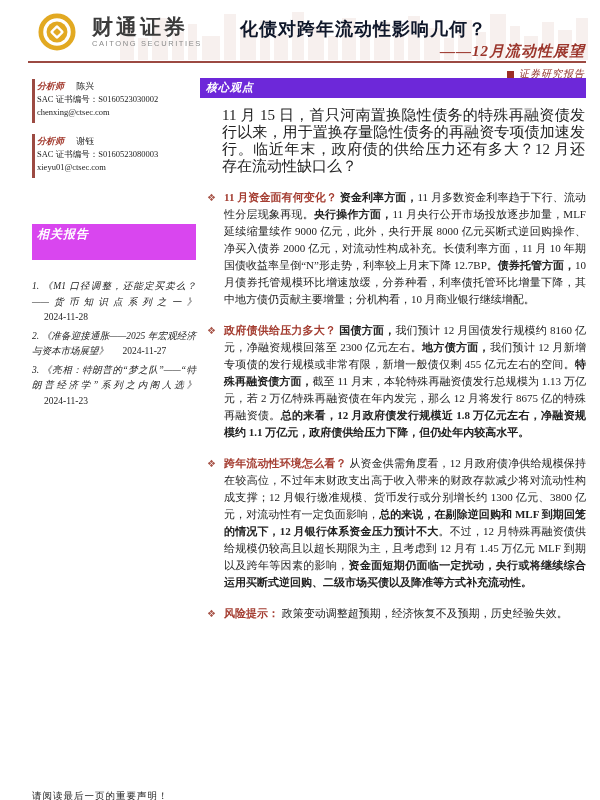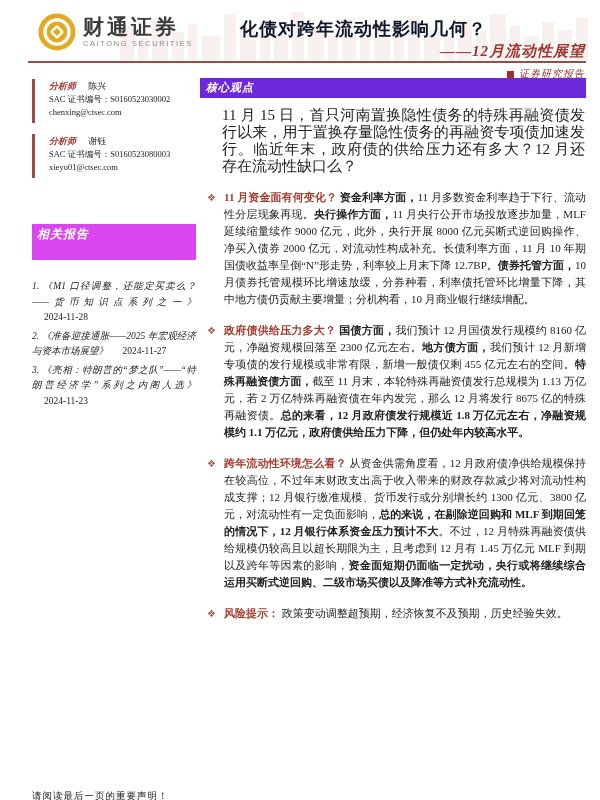--- a/index.html
+++ b/index.html
@@ -7,35 +7,35 @@
   .page {
     position:relative; width:600px; height:800px; background:#ffffff;
     font-family:"Liberation Serif","DejaVu Serif",serif; color:#222;
     overflow:hidden; margin:0 auto;
   }
   
   .header { position:absolute; left:0; top:0; width:600px; height:62px; }
   .skyline { position:absolute; left:120px; top:8px; width:470px; height:52px; opacity:0.55; }
   .brand { position:absolute; left:38px; top:13px; display:flex; align-items:center; }
   .brand-icon { width:38px; height:38px; }
-  .brand-text { margin-left:7px; }
+  .brand-text { margin-left:16px; }
   .brand-cn { font-size:21px; font-weight:700; color:#3b3b3b; letter-spacing:3px; line-height:23px; }
   .brand-en { font-size:7.5px; color:#8a8a8a; letter-spacing:1.6px; line-height:10px; font-family:"Liberation Sans",sans-serif; }
   .title { position:absolute; left:240px; top:17px; width:290px; text-align:left;
            font-size:18px; font-weight:700; color:#0f172a; letter-spacing:1px; }
   .subtitle { position:absolute; right:15px; top:42px; font-size:15px; font-weight:700;
               color:#9b352b; letter-spacing:1px; font-style:italic; }
   .header-rule { position:absolute; left:28px; top:61px; width:558px; height:2px; background:#9c4a42; }
   
   .report-type { position:absolute; right:15px; top:67px; display:flex; align-items:center; }
   .rt-square { width:7px; height:7px; background:#9c2f26; margin-right:5px; }
   .rt-text { font-size:10px; color:#8d2f27; font-style:italic; letter-spacing:1px; }
   
   .sidebar { position:absolute; left:32px; top:79px; width:164px; }
-  .analyst { border-left:3px solid #9c4a42; padding-left:14px; margin-bottom:11px; min-height:44px; }
+  .analyst { border-left:3px solid #9c4a42; padding-left:2px; margin-bottom:11px; min-height:44px; }
   .an-row1 { font-size:9px; line-height:14px; }
   .an-role { color:#a43d31; font-weight:700; font-style:italic; margin-right:10px; }
   .an-name { color:#222; }
   .an-line { font-size:8.5px; line-height:13px; color:#222; }
   .related { margin-top:46px; }
   .related-head { background:#d946ef; color:#fff; font-size:12px; font-weight:700;
                   padding:2px 0 17px 5px; letter-spacing:1px; font-style:italic; }
   .related-list { margin-top:19px; }
   .related-item { font-size:9.5px; line-height:15.5px; text-align:justify; margin-bottom:3px; font-style:italic; }
   .related-date { margin-left:12px; white-space:nowrap; font-style:normal; }

